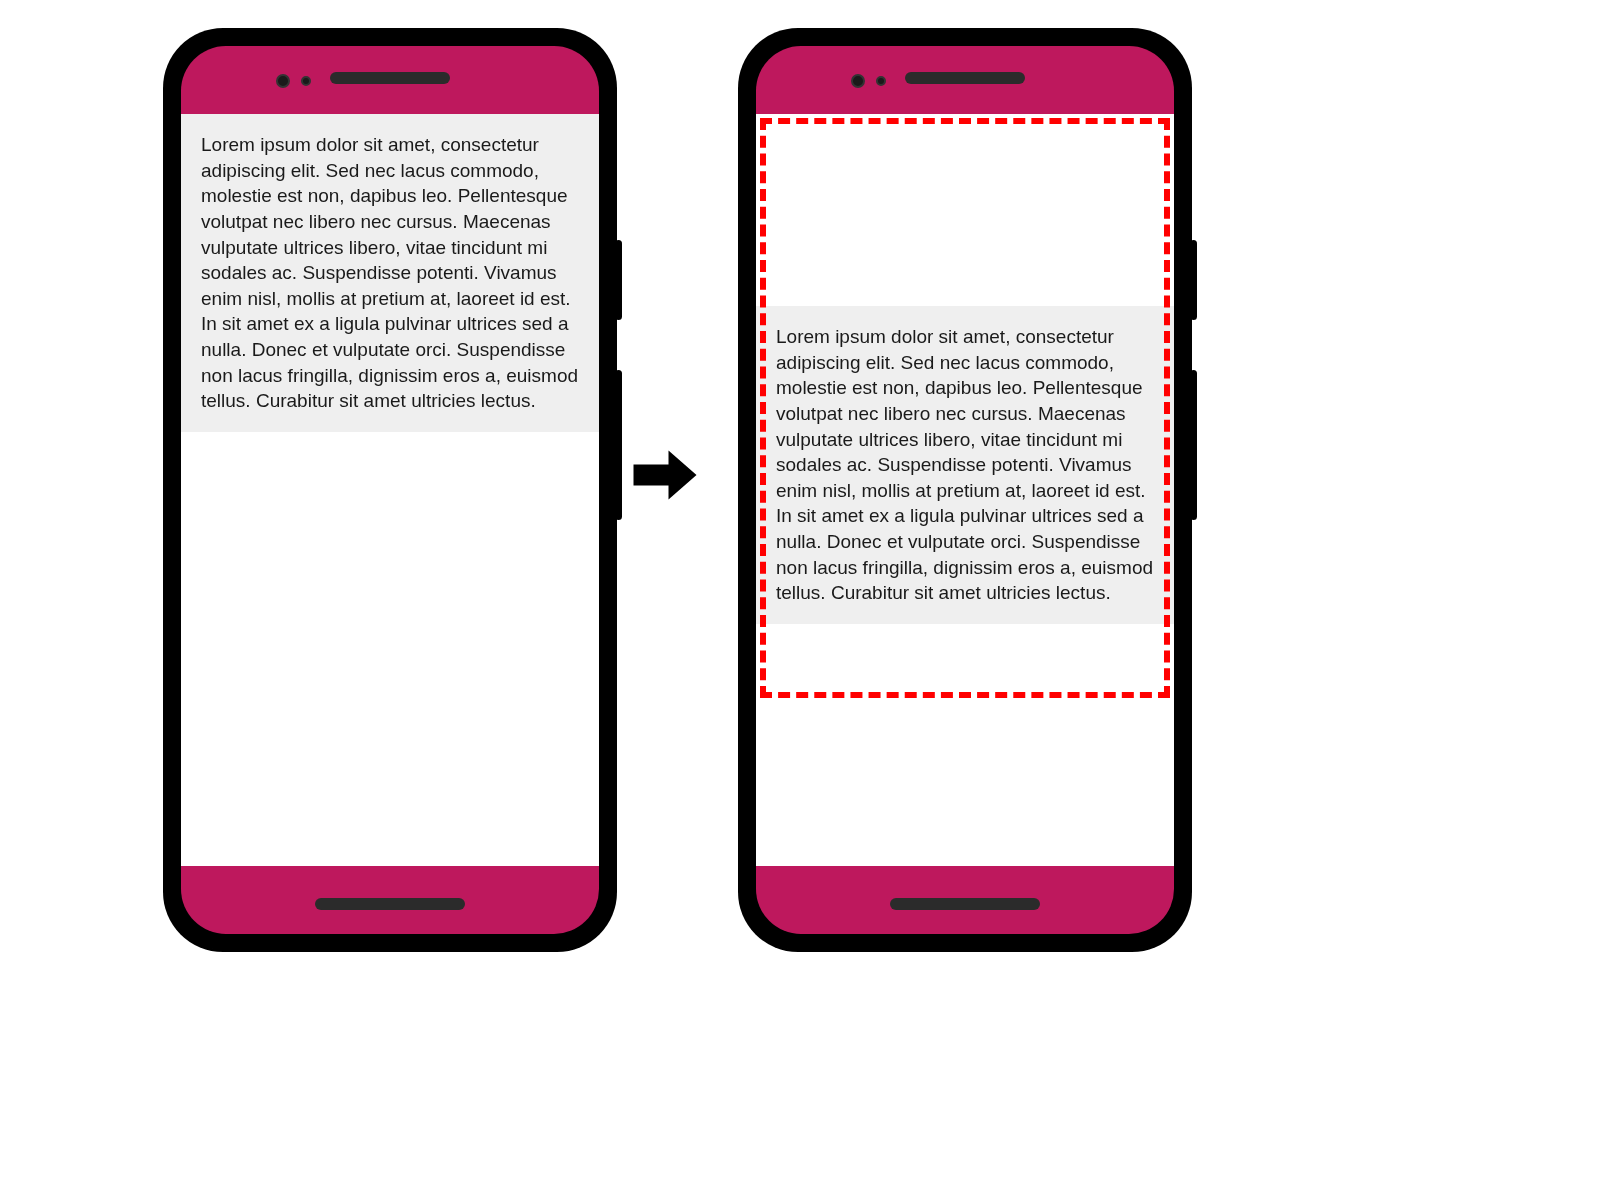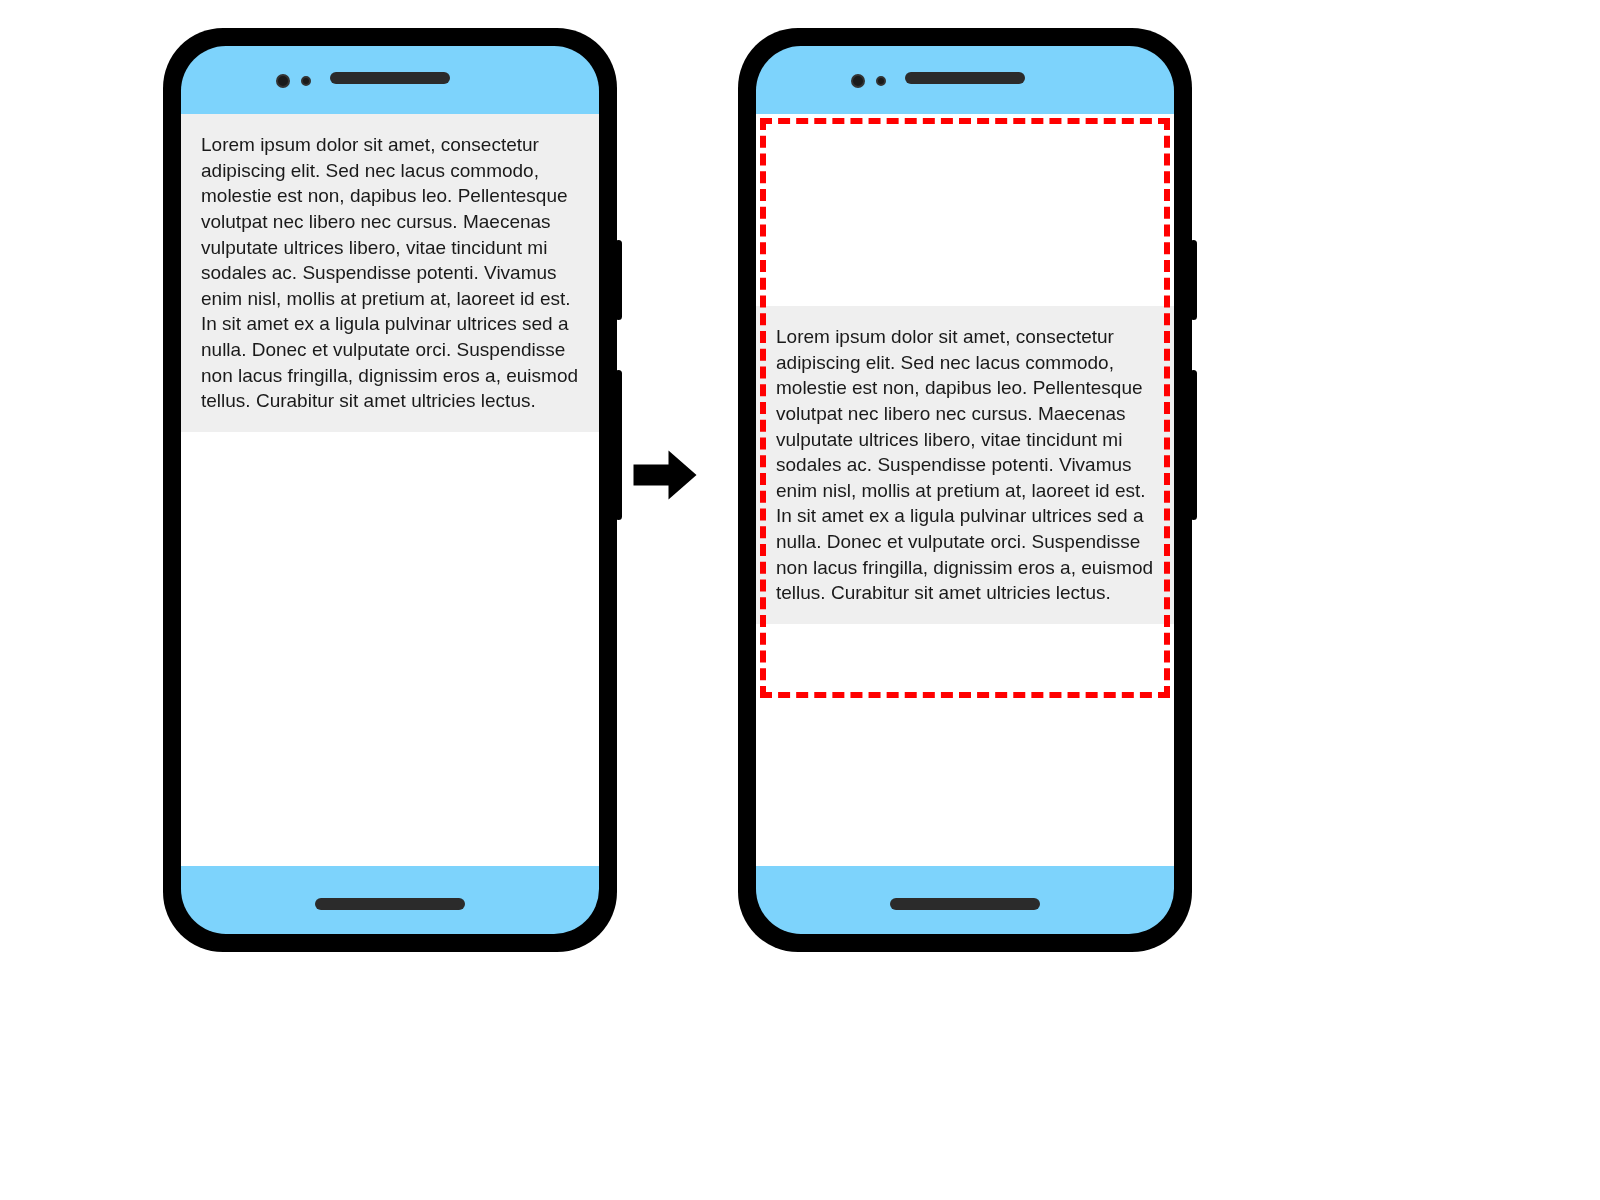--- a/index.html
+++ b/index.html
@@ -27,21 +27,21 @@
     background: #000;
     border-radius: 58px;
     box-shadow: 0 0 0 2px #000;
   }
   .phone-inner {
     position: absolute;
     left: 16px;
     right: 16px;
     top: 16px;
     bottom: 16px;
-    background: #7dd3fc;
+    background: #be185d;
     border-radius: 45px;
     overflow: hidden;
     padding-left: 20px;
   }
   
   .earpiece {
     position: absolute;
     top: 26px;
     left: 50%;
     transform: translateX(-50%);

